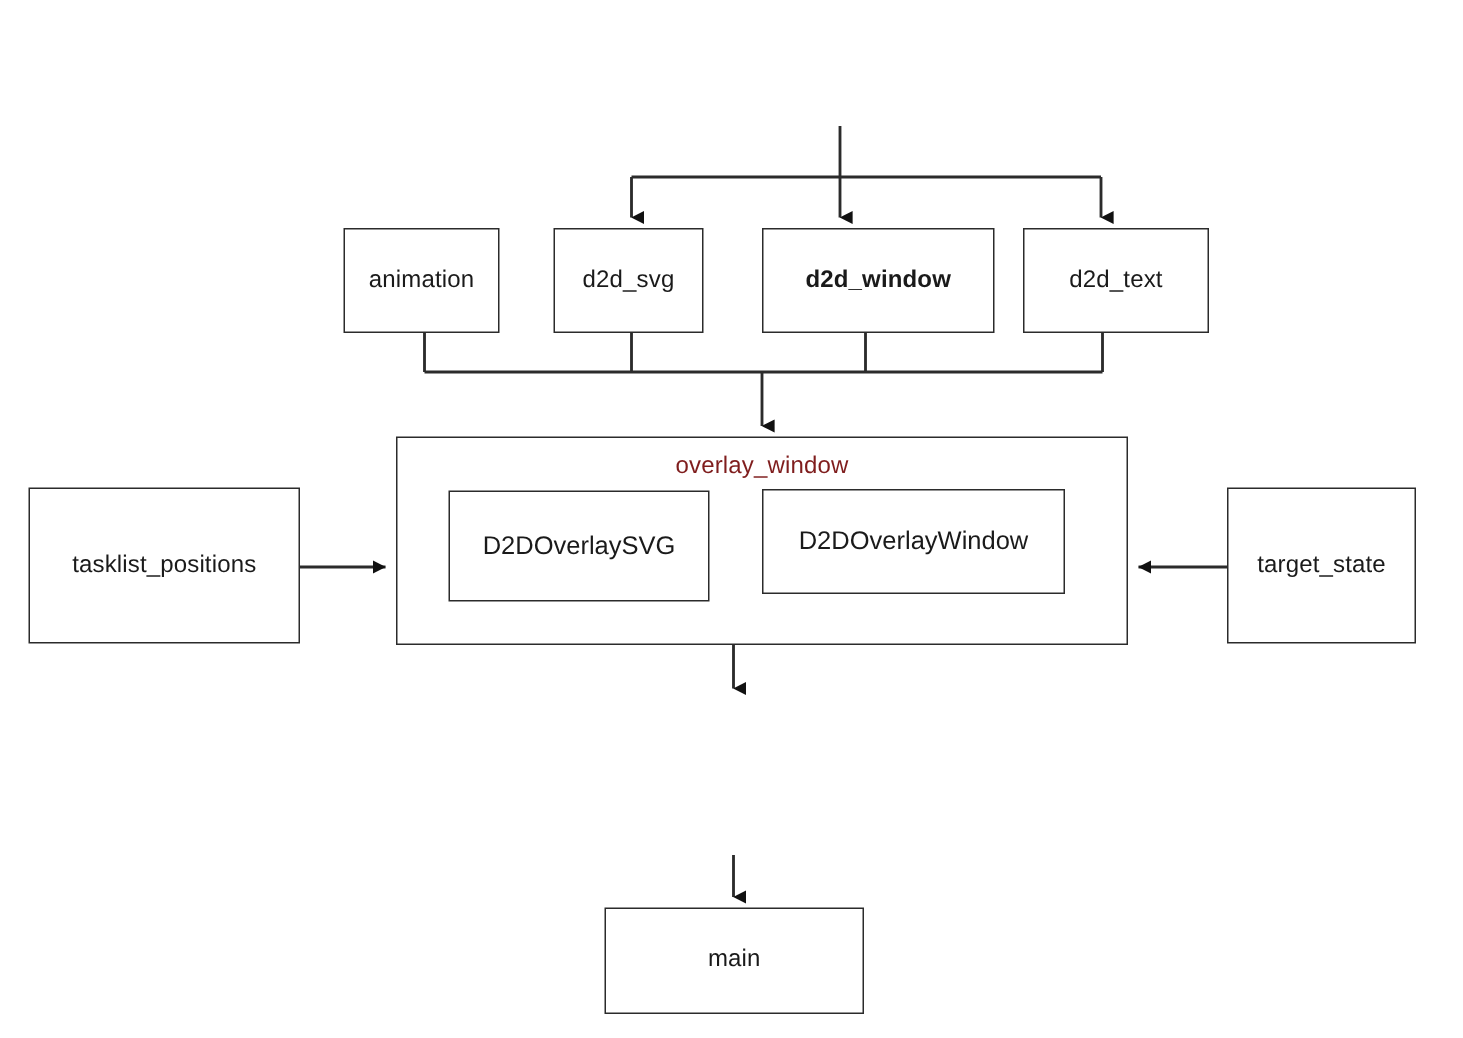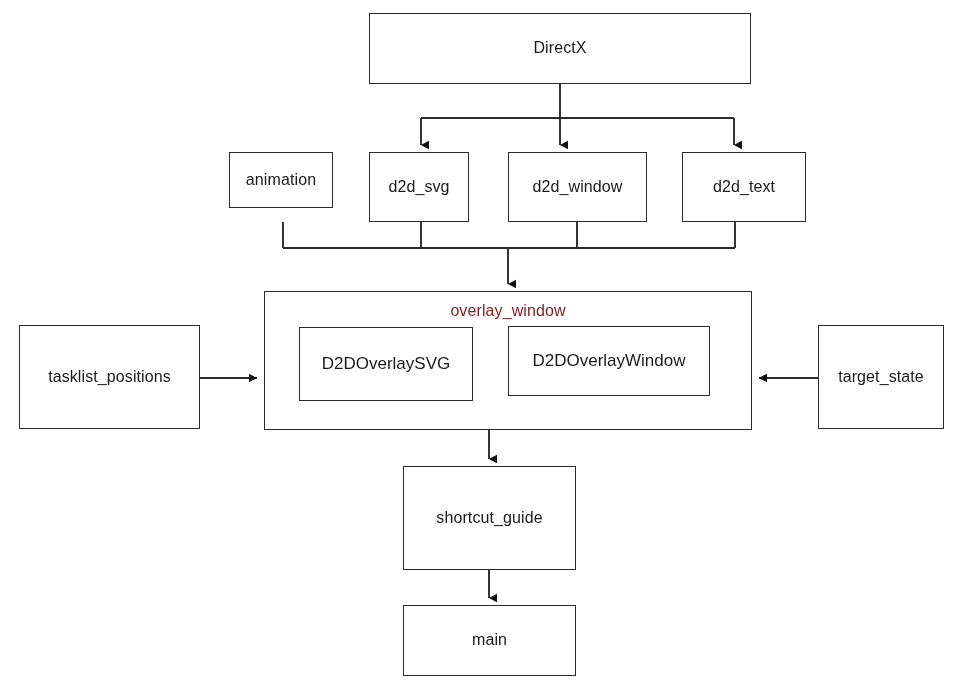--- a/index.html
+++ b/index.html
@@ -116,33 +116,30 @@
       <path d="M 200 378 L 257 378" marker-end="url(#arrow-right)"></path>
 
       <path d="M 818 378 L 759 378" marker-end="url(#arrow-left)"></path>
 
       <path d="M 489 430 L 489 459" marker-end="url(#arrow-down)"></path>
 
       <path d="M 489 570 L 489 598" marker-end="url(#arrow-down)"></path>
     </g>
   </svg>
 
-  <div class="node" style="left:369px; top:13px; width:382px; height:71px;">
-    <span class="node-label">DirectX</span>
-  </div>
 
-  <div class="node" style="left:229px; top:152px; width:104px; height:56px;">
+  <div class="node" style="left:229px; top:152px; width:104px; height:70px;">
     <span class="node-label">animation</span>
   </div>
 
   <div class="node" style="left:369px; top:152px; width:100px; height:70px;">
     <span class="node-label">d2d_svg</span>
   </div>
 
-  <div class="node" style="left:508px; top:152px; width:139px; height:70px;">
+  <div class="node" style="left:508px; top:152px; width:155px; height:70px;font-weight:bold;">
     <span class="node-label">d2d_window</span>
   </div>
 
   <div class="node" style="left:682px; top:152px; width:124px; height:70px;">
     <span class="node-label">d2d_text</span>
   </div>
 
   <div class="node" style="left:19px; top:325px; width:181px; height:104px;">
     <span class="node-label">tasklist_positions</span>
   </div>
@@ -156,21 +153,18 @@
   </div>
 
   <div class="inner-node" style="left:299px; top:327px; width:174px; height:74px;">
     <span class="node-label">D2DOverlaySVG</span>
   </div>
 
   <div class="inner-node" style="left:508px; top:326px; width:202px; height:70px;">
     <span class="node-label">D2DOverlayWindow</span>
   </div>
 
-  <div class="node" style="left:403px; top:466px; width:173px; height:104px;">
-    <span class="node-label">shortcut_guide</span>
-  </div>
 
   <div class="node" style="left:403px; top:605px; width:173px; height:71px;">
     <span class="node-label">main</span>
   </div>
 
 </div>
 
 </body></html>

